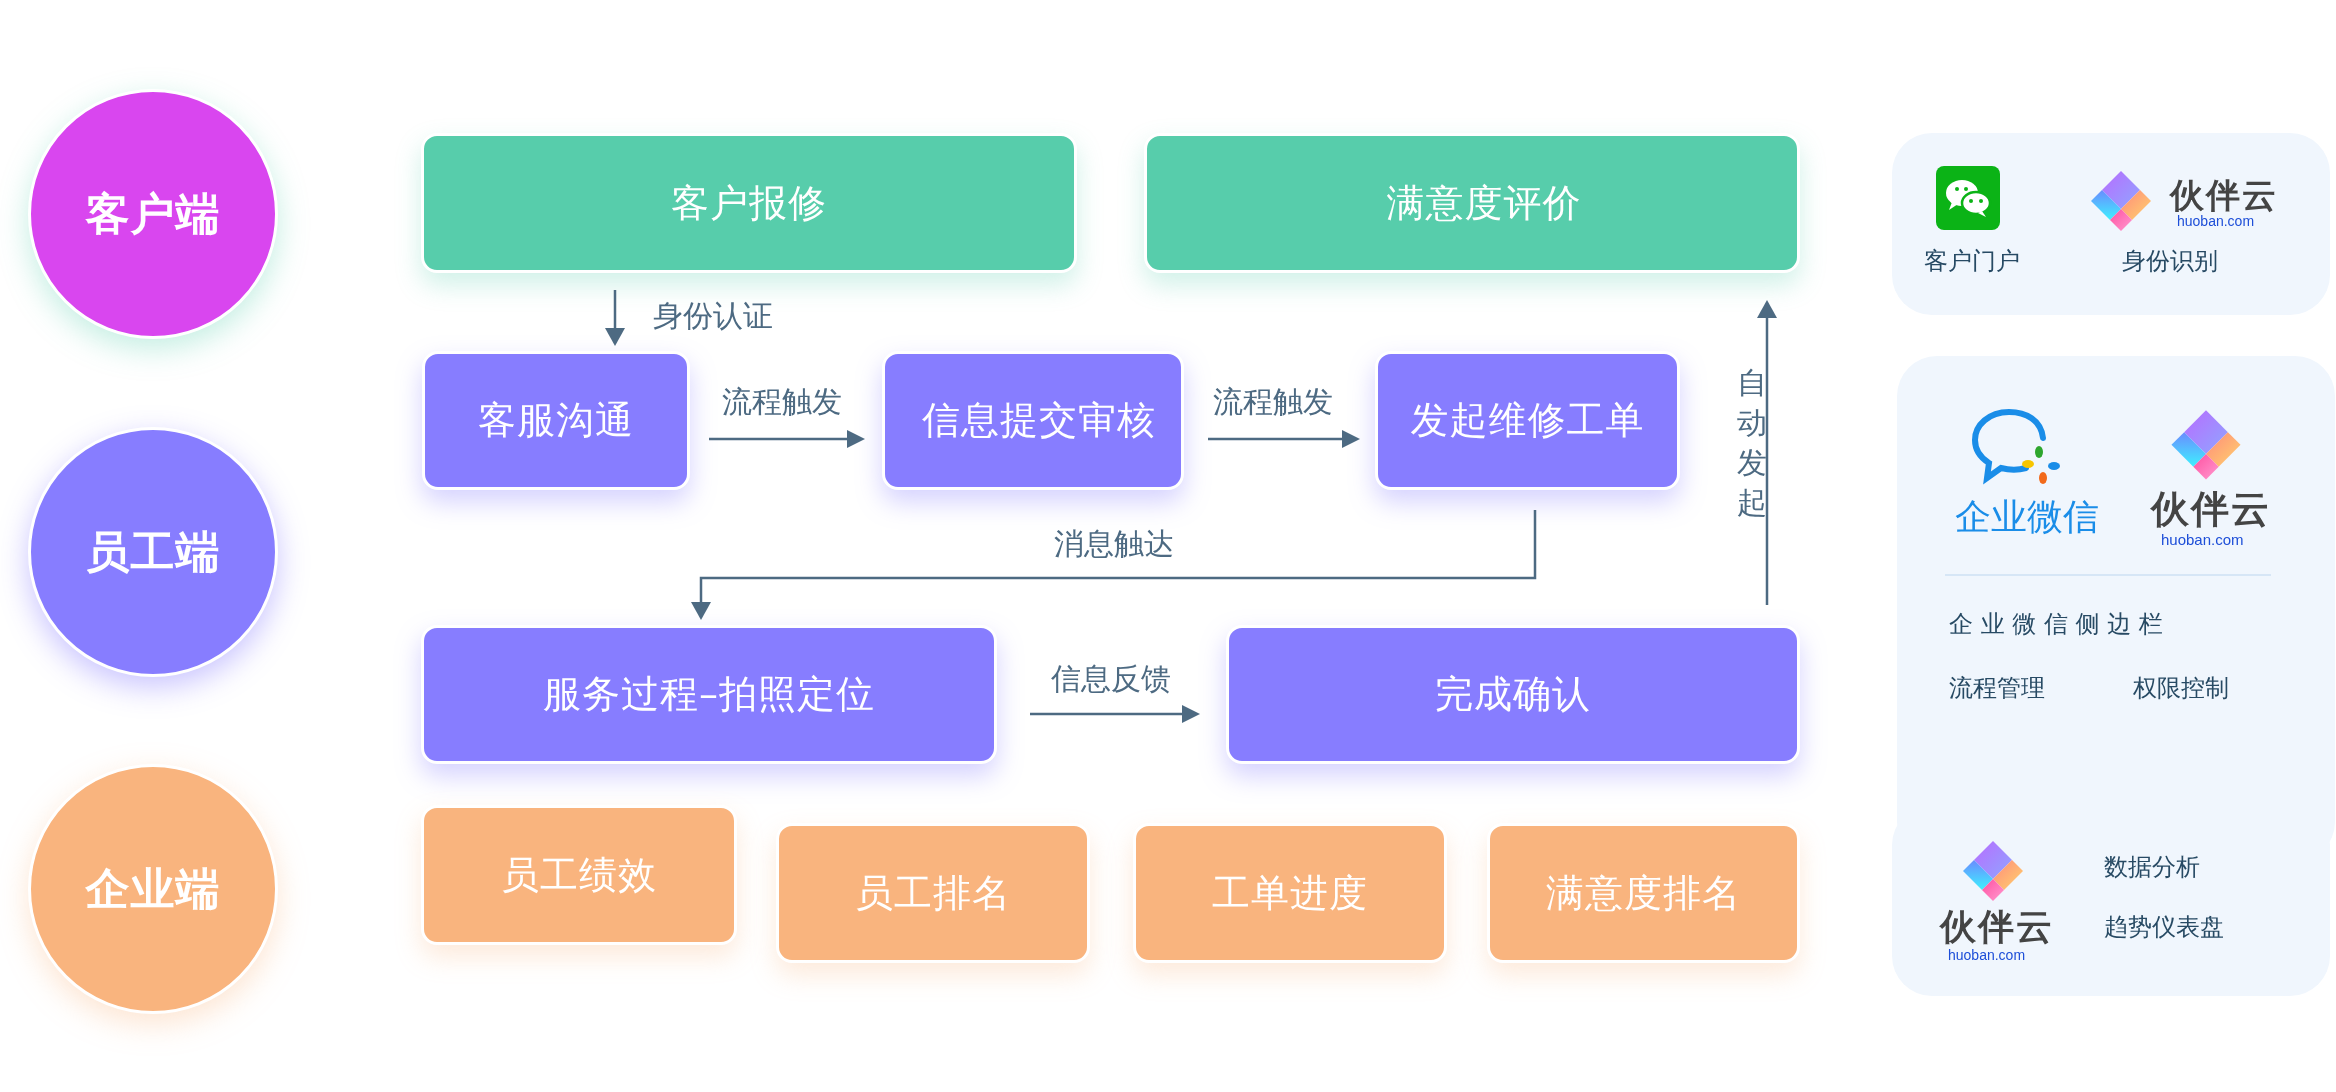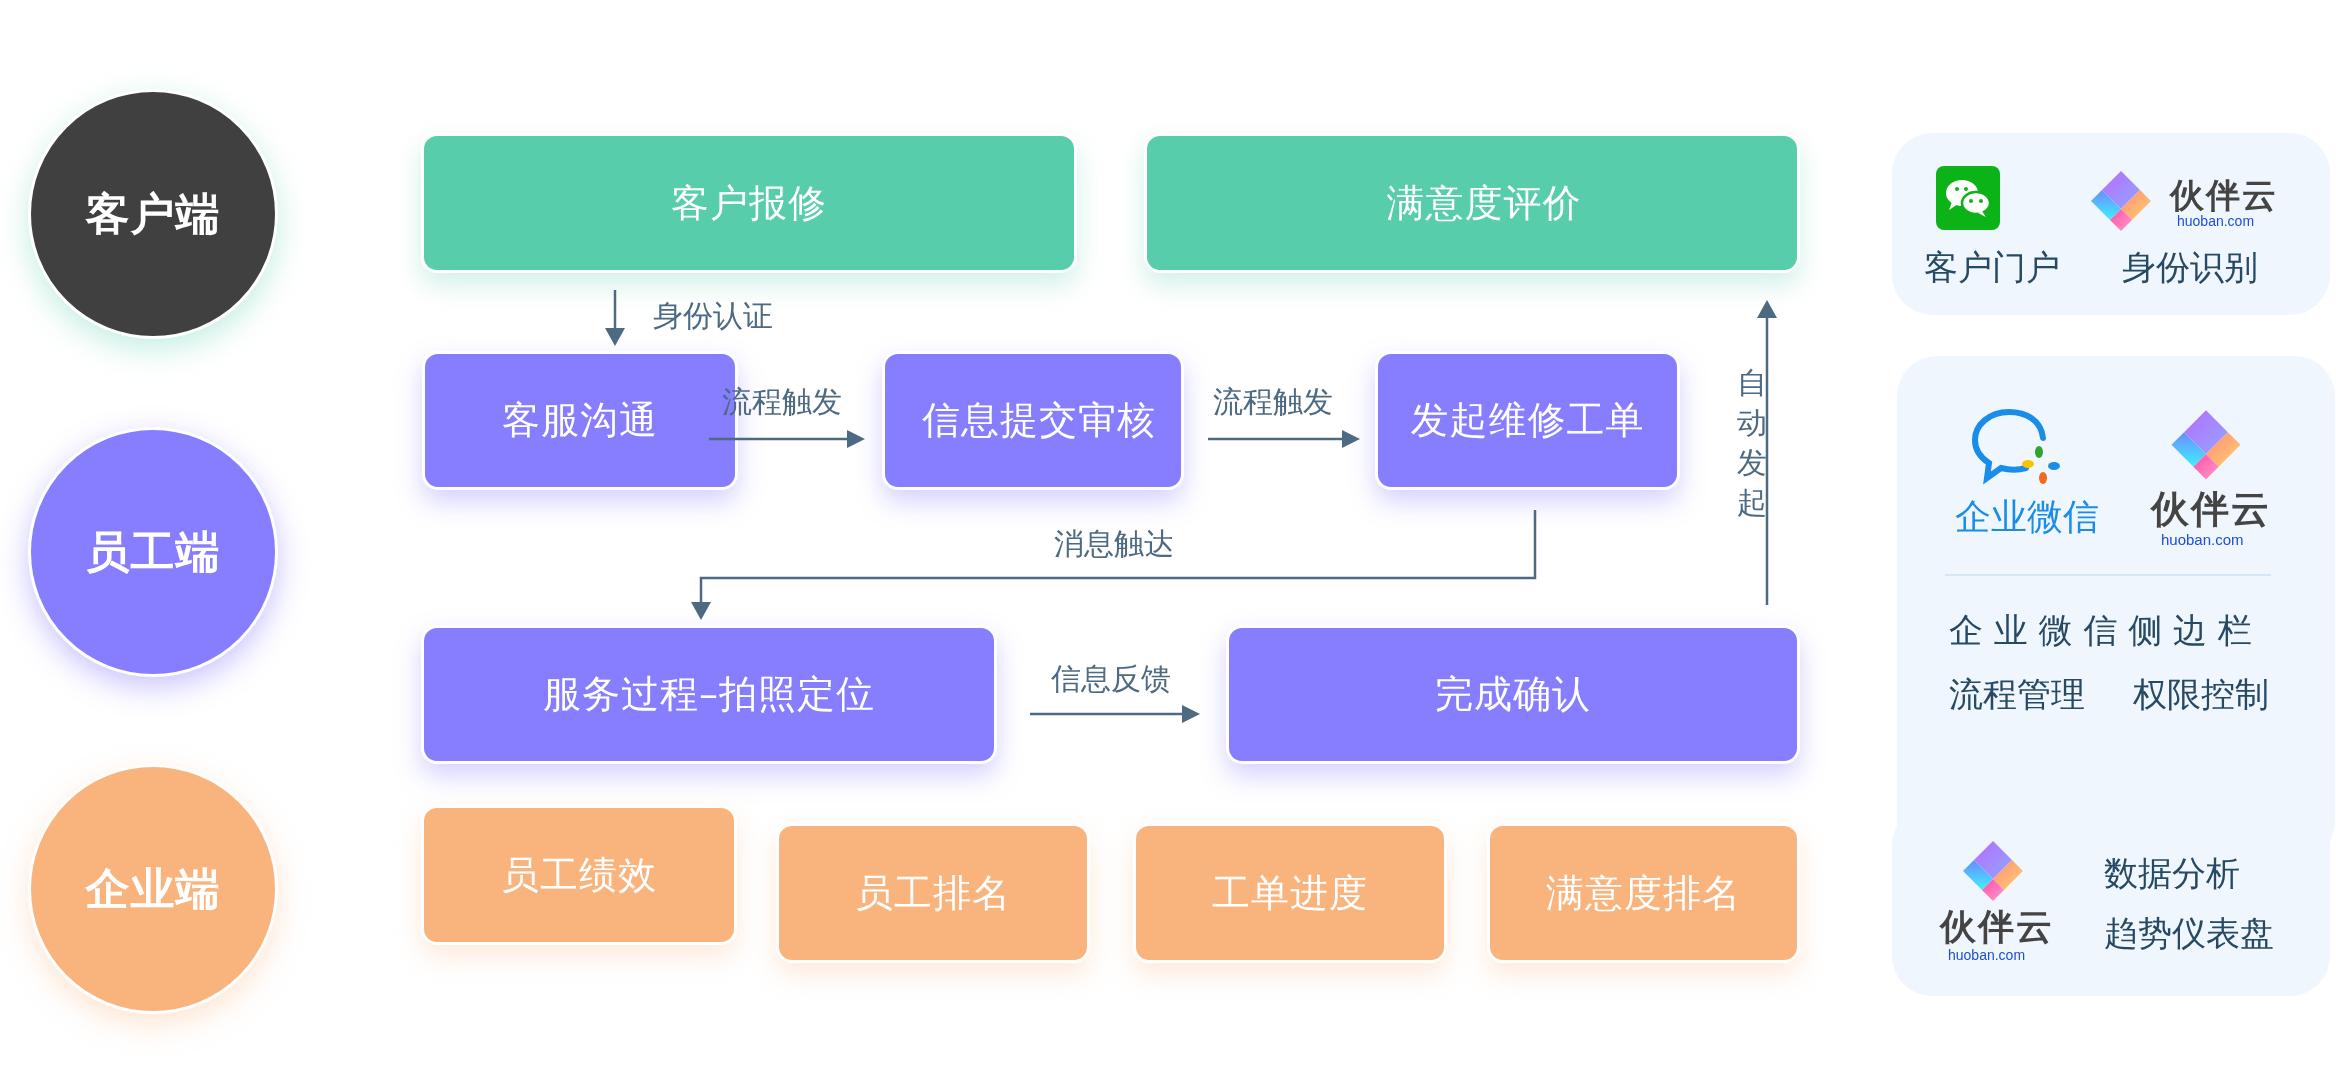--- a/index.html
+++ b/index.html
@@ -10,21 +10,21 @@
     }
     .abs { position: absolute; box-sizing: border-box; }
 
     
     .circle {
       position: absolute; width: 250px; height: 250px; border-radius: 50%;
       border: 3px solid #ffffff; box-sizing: border-box;
       display: flex; align-items: center; justify-content: center;
       color: #fff; font-size: 44px; font-weight: bold; letter-spacing: 1px;
     }
-    .c-green  { background: #404040; box-shadow: 0 10px 30px rgba(87,205,171,0.35); }
+    .c-green  { background: #d946ef; box-shadow: 0 10px 30px rgba(87,205,171,0.35); }
     .c-purple { background: #877dff; box-shadow: 0 10px 30px rgba(135,125,255,0.45); }
     .c-orange { background: #f9b47e; box-shadow: 0 10px 30px rgba(249,180,126,0.35); }
 
     
     .box {
       position: absolute; box-sizing: border-box; border: 3px solid #ffffff;
       border-radius: 16px; display: flex; align-items: center; justify-content: center;
       color: #ffffff; font-size: 38px; letter-spacing: 1px;
     }
     .b-green  { background: #57cdab; box-shadow: 0 12px 26px rgba(87,205,171,0.28); }
@@ -33,21 +33,21 @@
 
     .conn-label { position: absolute; color: #4d6a82; font-size: 30px; white-space: nowrap; }
     .vert-label { position: absolute; color: #4d6a82; font-size: 30px; width: 34px; line-height: 40px; text-align: center; }
 
     svg.connectors { position: absolute; left: 0; top: 0; pointer-events: none; }
 
     
     .panel {
       position: absolute; background: #f0f6fd; border-radius: 40px; box-sizing: border-box;
     }
-    .ptext { position: absolute; color: #274a64; font-size: 34px; white-space: nowrap; }
+    .ptext { position: absolute; color: #274a64; font-size: 24px; white-space: nowrap; }
     .wxwork-text { position: absolute; color: #1a8de8; font-size: 36px; white-space: nowrap; }
     .hb-word { position: absolute; color: #444; font-weight: bold; white-space: nowrap; letter-spacing: 2px; }
     .hb-domain { position: absolute; color: #1d4ed8; white-space: nowrap; font-family: "Liberation Sans", sans-serif; }
     .divider { position: absolute; height: 2px; background: #d6e6f6; }
   </style>
 </head>
 <body>
 
 <div class="circle c-green" style="left:28px; top:89px;">
     <span>客户端</span>
@@ -59,21 +59,21 @@
     <span>企业端</span>
   </div>
 
 <div class="box b-green" style="left:421px; top:133px; width:656px; height:140px;">
     <span>客户报修</span>
   </div>
 <div class="box b-green" style="left:1144px; top:133px; width:656px; height:140px;padding-left:24px;">
     <span>满意度评价</span>
   </div>
 
-<div class="box b-purple" style="left:422px; top:351px; width:316px; height:139px;">
+<div class="box b-purple" style="left:422px; top:351px; width:268px; height:139px;">
     <span>客服沟通</span>
   </div>
 <div class="box b-purple" style="left:882px; top:351px; width:302px; height:139px;padding-left:12px;">
     <span>信息提交审核</span>
   </div>
 <div class="box b-purple" style="left:1375px; top:351px; width:305px; height:139px;">
     <span>发起维修工单</span>
   </div>
 
 <div class="box b-purple" style="left:421px; top:625px; width:576px; height:139px;text-align:center;">

